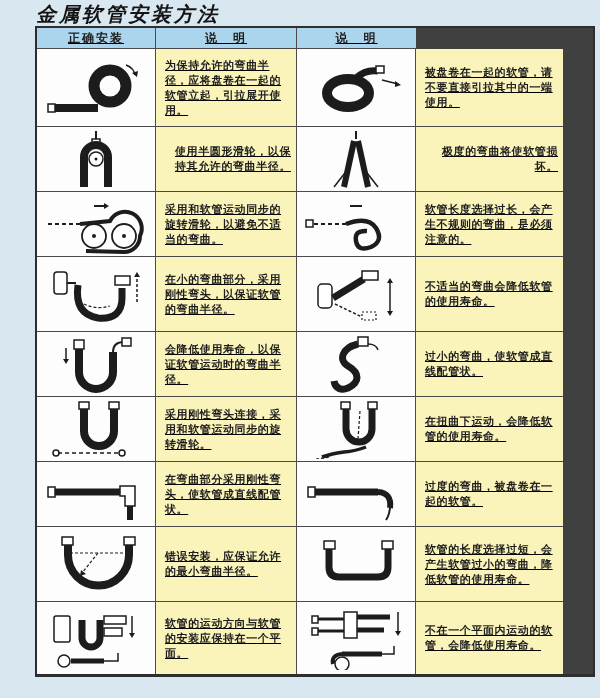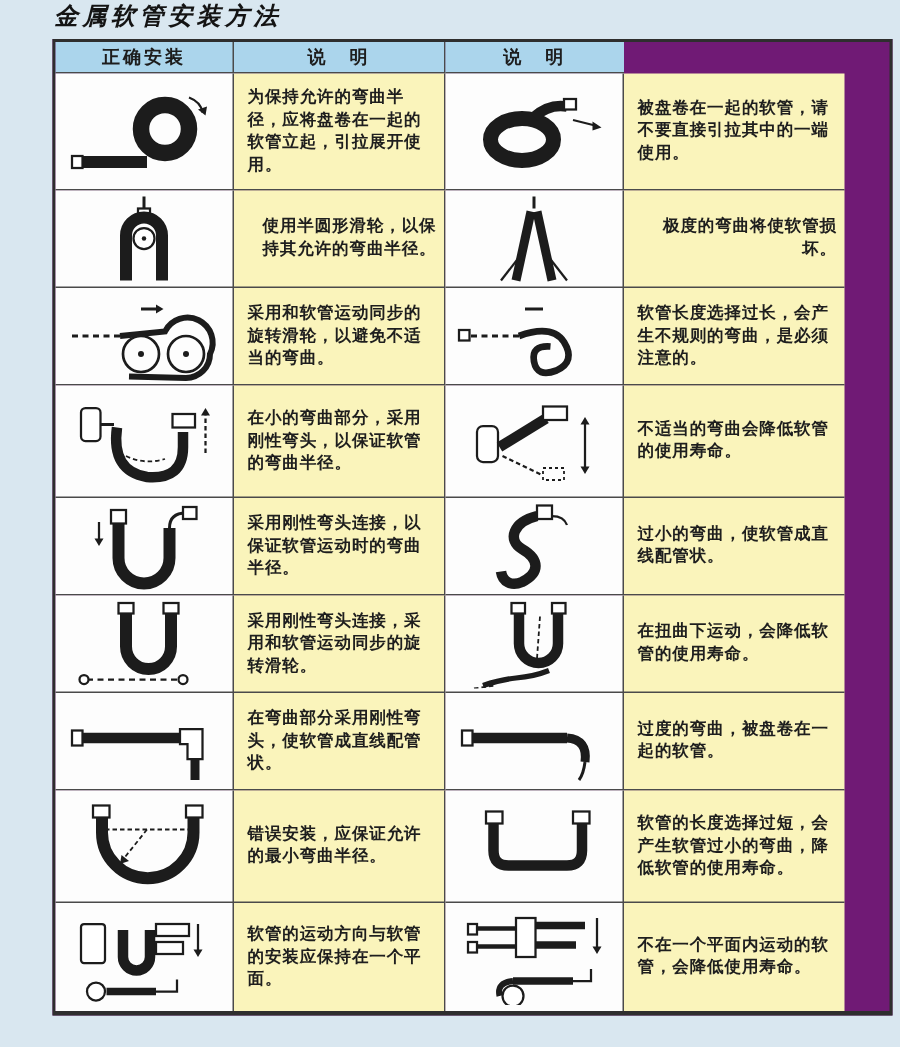--- a/index.html
+++ b/index.html
@@ -6,27 +6,28 @@
   body{
     width:600px;height:698px;position:relative;overflow:hidden;
     background:#d9e7f0;
     font-family:"Liberation Sans", sans-serif;
     -webkit-font-smoothing:antialiased;
   }
   .page-title{
     position:absolute;left:36px;top:1px;
     font-family:"Liberation Serif", serif;
     font-style:italic;font-weight:bold;
-    font-size:16px;color:#141414;letter-spacing:3px;
+    font-size:20px;color:#141414;letter-spacing:3px;
   }
   .tbl{
     position:absolute;left:35px;top:26px;width:560px;
-    background:#701a75;
+    background:#404040;
     border:2px solid #2e2e2e;border-bottom-width:3px;
     box-sizing:border-box;
+    text-decoration:underline;
   }
   .row{
     display:grid;
     grid-template-columns:119px 141px 119px 147px;
   }
   .cell{
     box-sizing:border-box;
     border-right:1px solid #4a4a4a;
     border-bottom:1px solid #4a4a4a;
     overflow:hidden;
@@ -174,21 +175,21 @@
     <div class="cell img-cell h-r5">
       <svg width="112" height="60" viewBox="0 0 112 60">
         <rect class="fit" x="34" y="6" width="10" height="9"></rect>
         <path class="ln" d="M39 15 L39 38 A17 17 0 0 0 73 38 L73 18" stroke-width="8"></path>
         <path class="ln" d="M73 18 Q 73 8 84 8" stroke-width="2"></path>
         <rect class="fit" x="82" y="4" width="9" height="8"></rect>
         <line class="ln" x1="26" y1="14" x2="26" y2="26" stroke-width="1.5"></line>
         <path class="solid" d="M26 30 l -3 -5 l 6 0 z"></path>
       </svg>
     </div>
-    <div class="cell desc h-r5">采用刚性弯头连接，以保证软管运动时的弯曲半径。</div>
+    <div class="cell desc h-r5">会降低使用寿命，以保证软管运动时的弯曲半径。</div>
     <div class="cell img-cell h-r5">
       <svg width="112" height="60" viewBox="0 0 112 60">
         <rect class="fit" x="58" y="3" width="10" height="9"></rect>
         <path class="ln" d="M58 10 C 42 14 38 26 48 32 C 60 39 60 48 48 54 C 41 57 35 54 34 47" stroke-width="7"></path>
         <path class="ln" d="M68 10 Q 76 10 78 16" stroke-width="1.5"></path>
       </svg>
     </div>
     <div class="cell desc h-r5">过小的弯曲，使软管成直线配管状。</div>
   </div>
 

